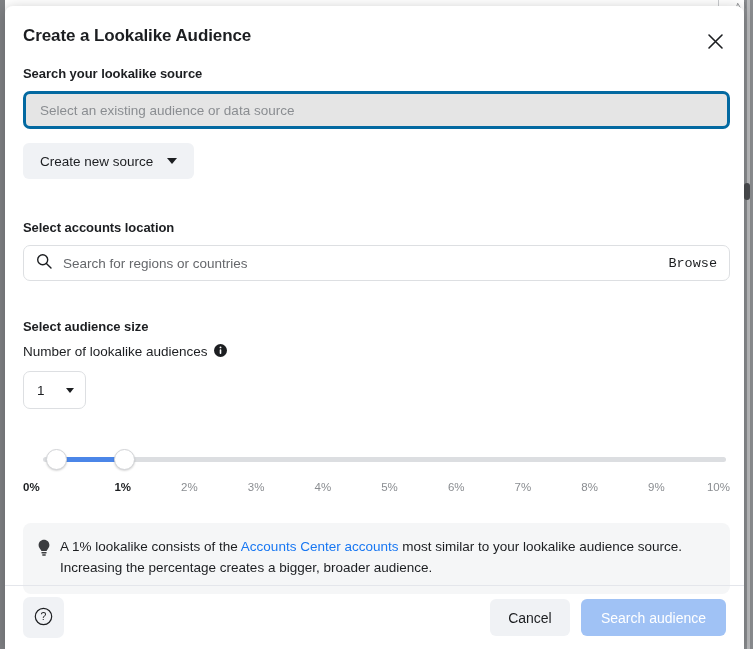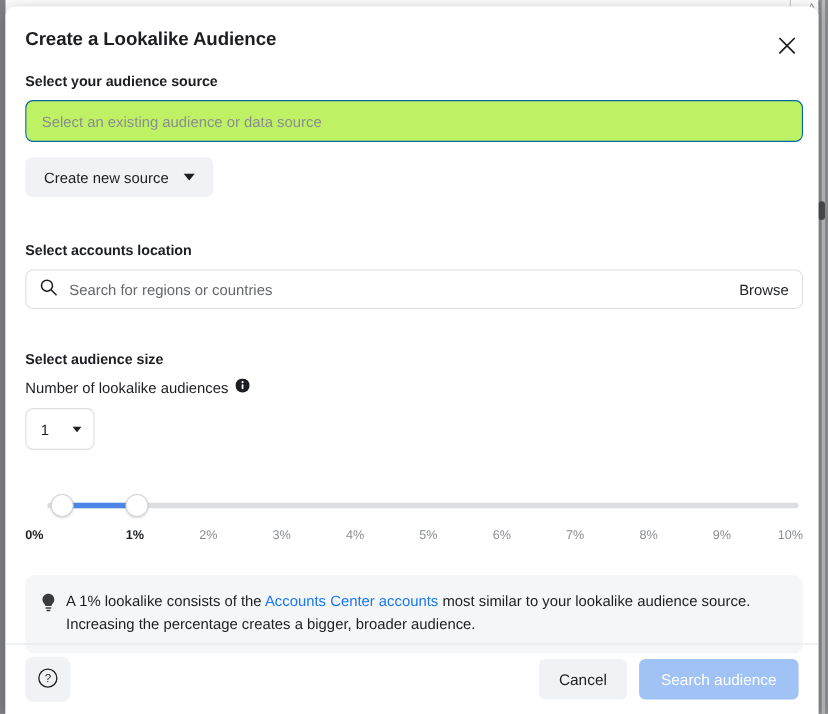--- a/index.html
+++ b/index.html
@@ -105,28 +105,28 @@
     font-size: 13px;
     font-weight: bold;
     color: #1c1e21;
     margin: 0 0 10px 0;
     letter-spacing: -0.05px;
   }
 
   .source-input {
     width: 707px;
     height: 38px;
-    border: 1px solid #0369a1;
+    border: 3px solid #0369a1;
     border-radius: 7px;
     padding: 0 14px;
     font-size: 13.5px;
     color: #1c1e21;
     font-family: "Liberation Sans", sans-serif;
     outline: none;
-    background: #bef264;
+    background: #e5e5e5;
   }
   .source-input::placeholder { color: #8a8d91; }
 
   .create-source-btn {
     margin-top: 14px;
     height: 36px;
     background: #f0f2f5;
     border: none;
     border-radius: 6px;
     padding: 0 17px;
@@ -171,29 +171,30 @@
     font-family: "Liberation Sans", sans-serif;
     background: transparent;
   }
   .loc-input::placeholder { color: #65676b; }
   .browse-link {
     font-size: 13.5px;
     color: #1c1e21;
     cursor: pointer;
     padding-left: 8px;
     white-space: nowrap;
+    font-family: Liberation Mono, monospace;
   }
 
   .spacer-md { height: 38px; }
 
   .sub-label {
     font-size: 13.5px;
     color: #1c1e21;
     display: flex;
-    align-items: center;
+    align-items: flex-start;
     gap: 6px;
     margin-bottom: 11px;
   }
 
   .num-select {
     width: 63px;
     height: 38px;
     border: 1px solid #dddfe2;
     border-radius: 7px;
     display: flex;
@@ -354,21 +355,21 @@
           <svg width="17" height="17" viewBox="0 0 17 17" aria-hidden="true">
             <path d="M2 2 L15 15 M15 2 L2 15" stroke="#1c1e21" stroke-width="1.6" fill="none" stroke-linecap="round"></path>
           </svg>
         </span>
       </button>
     </div>
 
     <div class="modal-body">
 
       
-      <div class="section-label">Select your audience source</div>
+      <div class="section-label">Search your lookalike source</div>
       <input class="source-input" type="text" placeholder="Select an existing audience or data source" style="">
       <div>
         <button class="create-source-btn">
           <span>Create new source</span>
           <span class="caret"></span>
         </button>
       </div>
 
       <div class="spacer-lg"></div>
 

